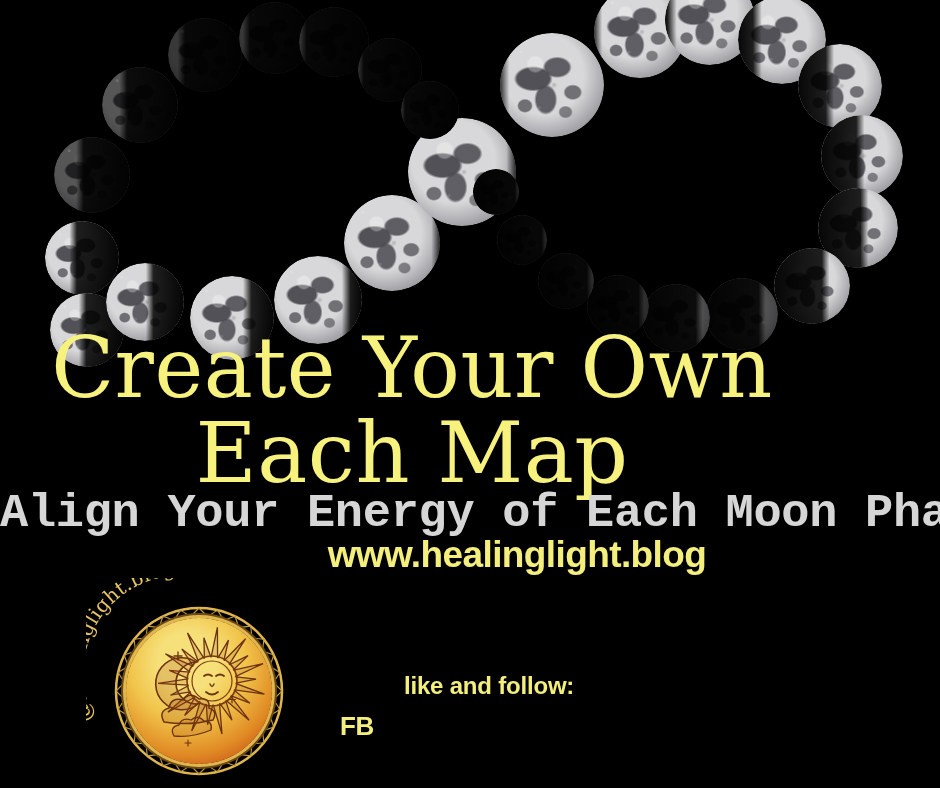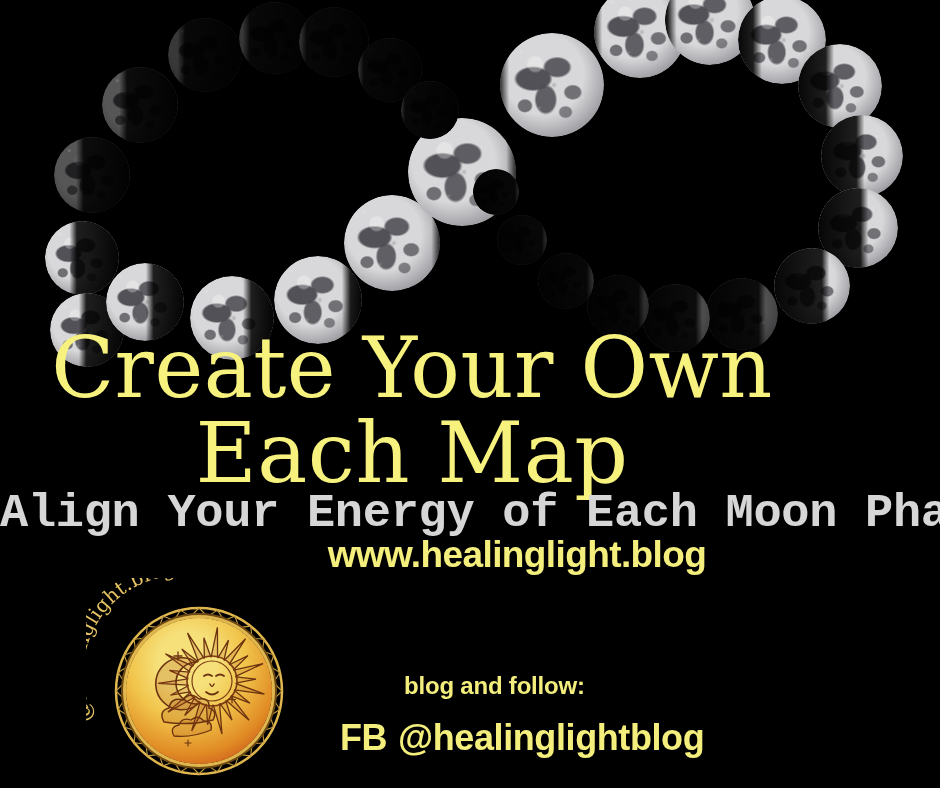--- a/index.html
+++ b/index.html
@@ -116,21 +116,21 @@
   
   #social{
     position:absolute;left:340px;top:672px;width:420px;
     font-family:"Liberation Sans", sans-serif;
     font-weight:bold;color:#F4EF7C;
   }
   #social-heading{
     font-size:24px;margin-left:64px;letter-spacing:-.2px;
   }
   .social-row{
-    display:flex;align-items:flex-start;margin-top:17px;font-size:36px;letter-spacing:-.4px;
+    display:flex;align-items:flex-start;margin-top:11px;font-size:26px;letter-spacing:-.4px;
   }
   .social-net{width:58px;flex:0 0 58px;text-align:left;}
   .social-row.ig .social-net{width:46px;flex:0 0 46px;}
   .social-handle{white-space:nowrap;}
 </style>
 </head>
 <body>
 
 <div id="poster">
 
@@ -328,22 +328,21 @@
         <path d="M 48,118 q -5,-9 5,-11 q 3,-8 12,-5 q 7,-6 13,1 q 9,0 7,9 q -19,8 -37,6 z" fill="rgba(150,60,18,.14)" stroke="#6b3310" stroke-width="1.3"></path>
 
         <path d="M 52,34 l 0,8 M 48,38 l 8,0" stroke-width="1.3"></path>
         <path d="M 106,78 l 0,7 M 102.5,81.5 l 7,0" stroke-width="1.2"></path>
         <path d="M 62,122 l 0,6 M 59,125 l 6,0" stroke-width="1.1"></path>
       </g>
     </svg>
   </div>
 
   <div id="social">
-    <div id="social-heading">blog and follow:</div>
+    <div id="social-heading">like and follow:</div>
 
     <div class="social-row fb">
       <span class="social-net">FB</span>
-      <span class="social-handle">@healinglightblog</span>
     </div>
 
   </div>
 
 </div>
 
 </body></html>

